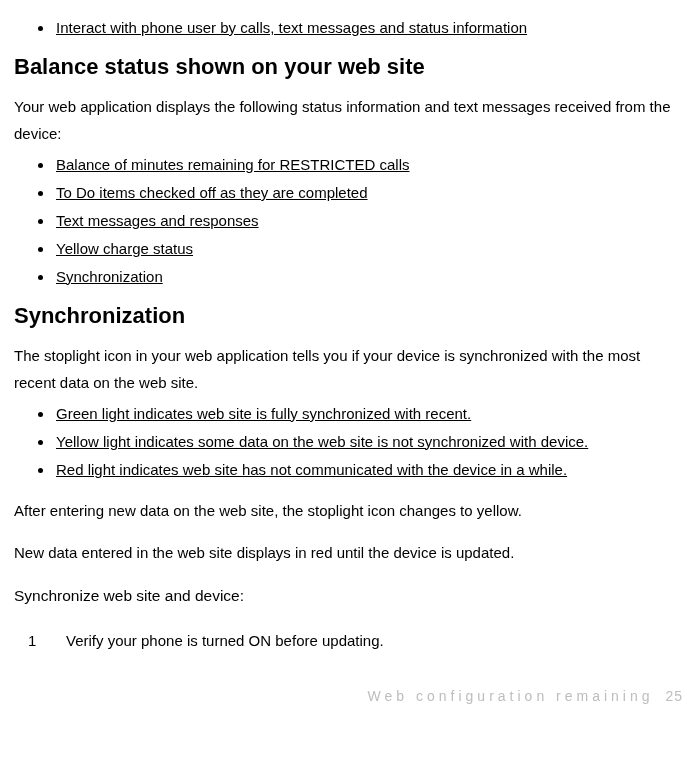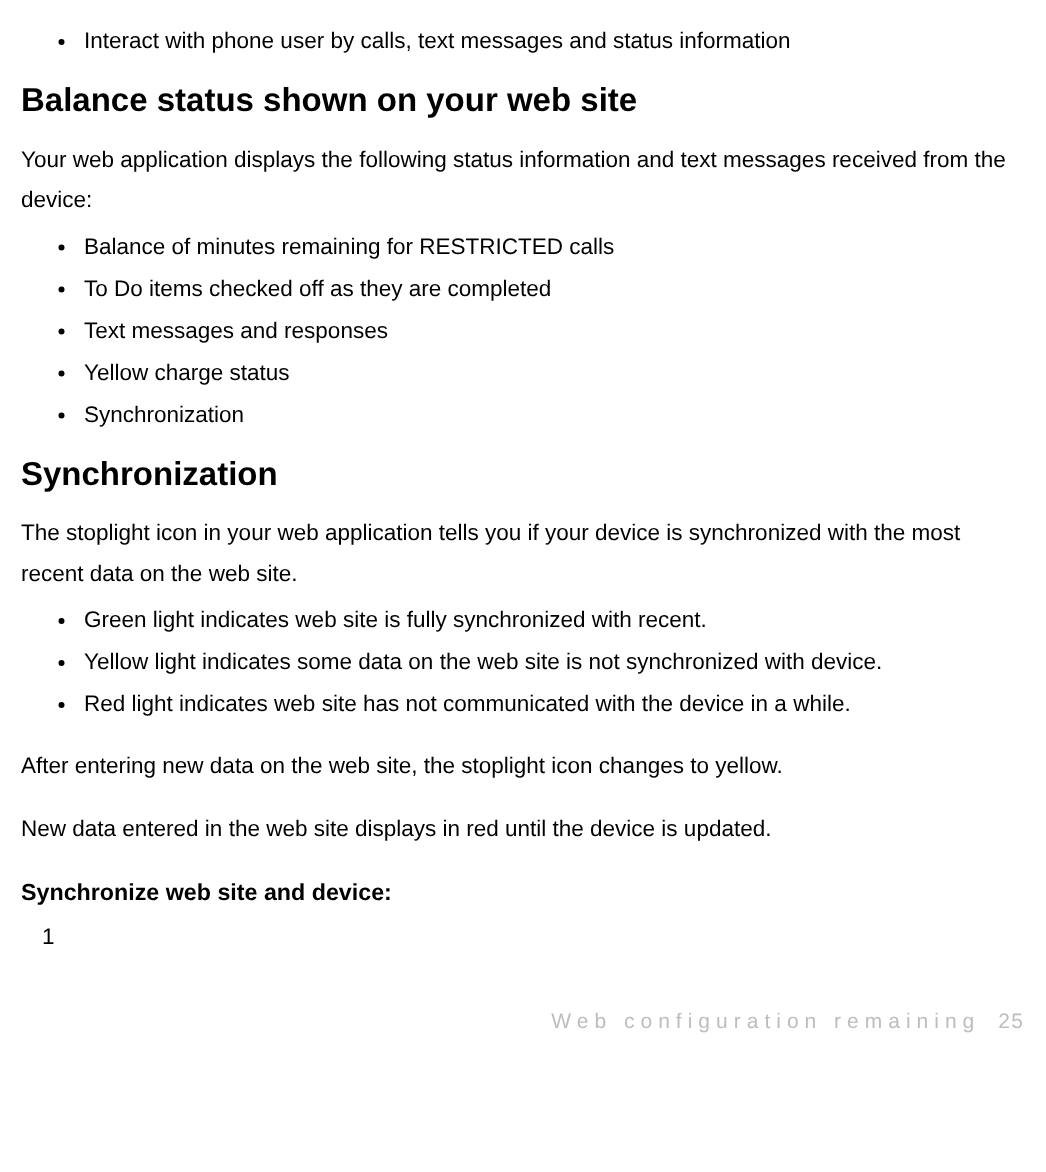--- a/index.html
+++ b/index.html
@@ -9,41 +9,42 @@
       margin: 0;
       padding: 10px 14px;
       width: 697px;
       box-sizing: border-box;
       line-height: 1.4;
     }
     ul.bullet {
       list-style: disc;
       margin: 6px 0 14px 0;
       padding-left: 40px;
+      text-decoration: underline;
     }
     ul.bullet li {
       margin: 7px 0;
       padding-left: 2px;
     }
     h2 {
       font-size: 22px;
       font-weight: bold;
       margin: 8px 0 10px 0;
     }
     p.para {
       margin: 6px 0;
       line-height: 1.8;
     }
     p.para-tight {
       margin: 20px 0;
       line-height: 1.5;
     }
     .subhead {
-      font-weight: bold;
-      margin: 16px 0 8px 0;
+      font-weight: normal;
+      margin: 16px 0 24px 0;
       font-size: 15.5px;
     }
     ol.numbered {
       list-style: none;
       margin: 6px 0 12px 0;
       padding-left: 14px;
     }
     ol.numbered li {
       display: flex;
       align-items: baseline;
@@ -96,19 +97,20 @@
 </ul>
 
 <p class="para-tight">After entering new data on the web site, the stoplight icon changes to yellow.</p>
 <p class="para-tight">New data entered in the web site displays in red until the device is updated.</p>
 
 <div class="subhead">Synchronize web site and device:</div>
 
 <ol class="numbered">
   <li>
     <span class="num">1</span>
+    <span>Verify your phone is turned ON before updating.</span>
   </li>
 </ol>
 
 <div class="footer">
   <span>Web configuration remaining</span>
   <span class="pnum">25</span>
 </div>
 
 </body></html>

